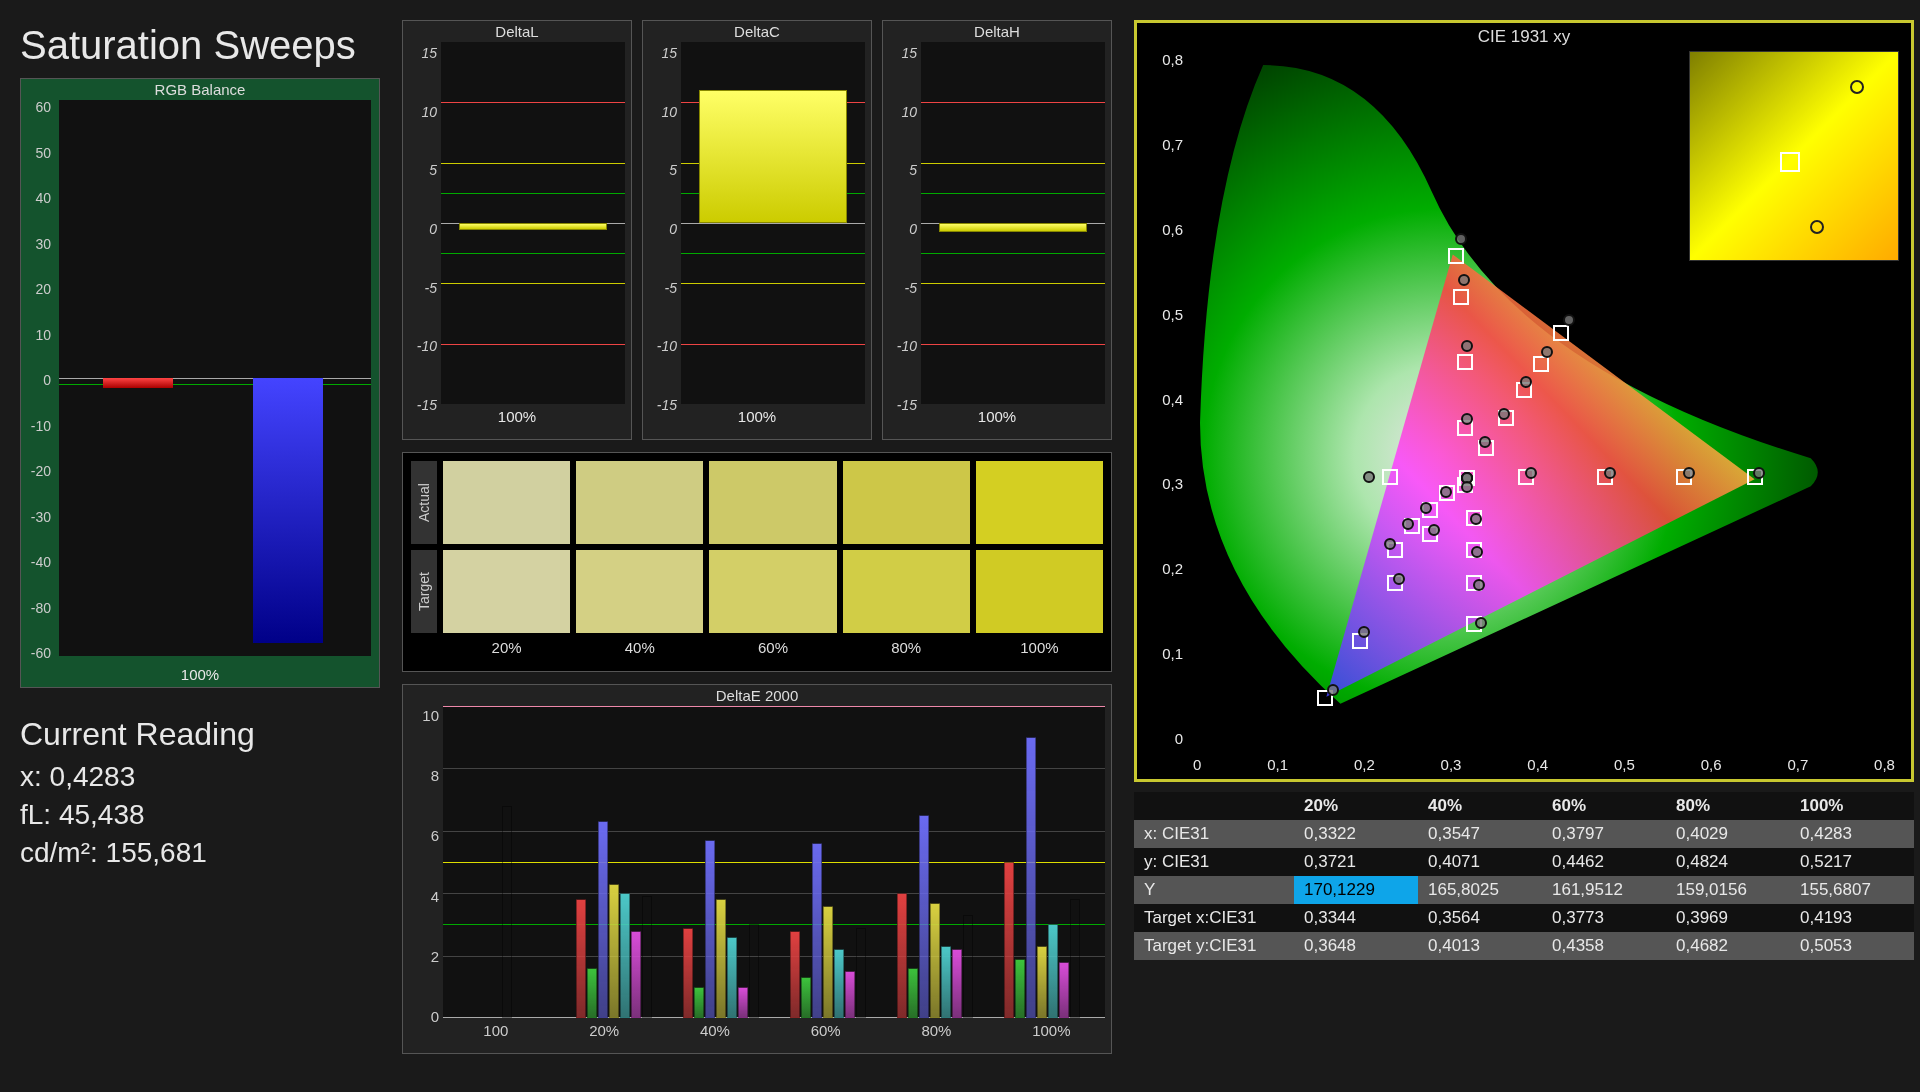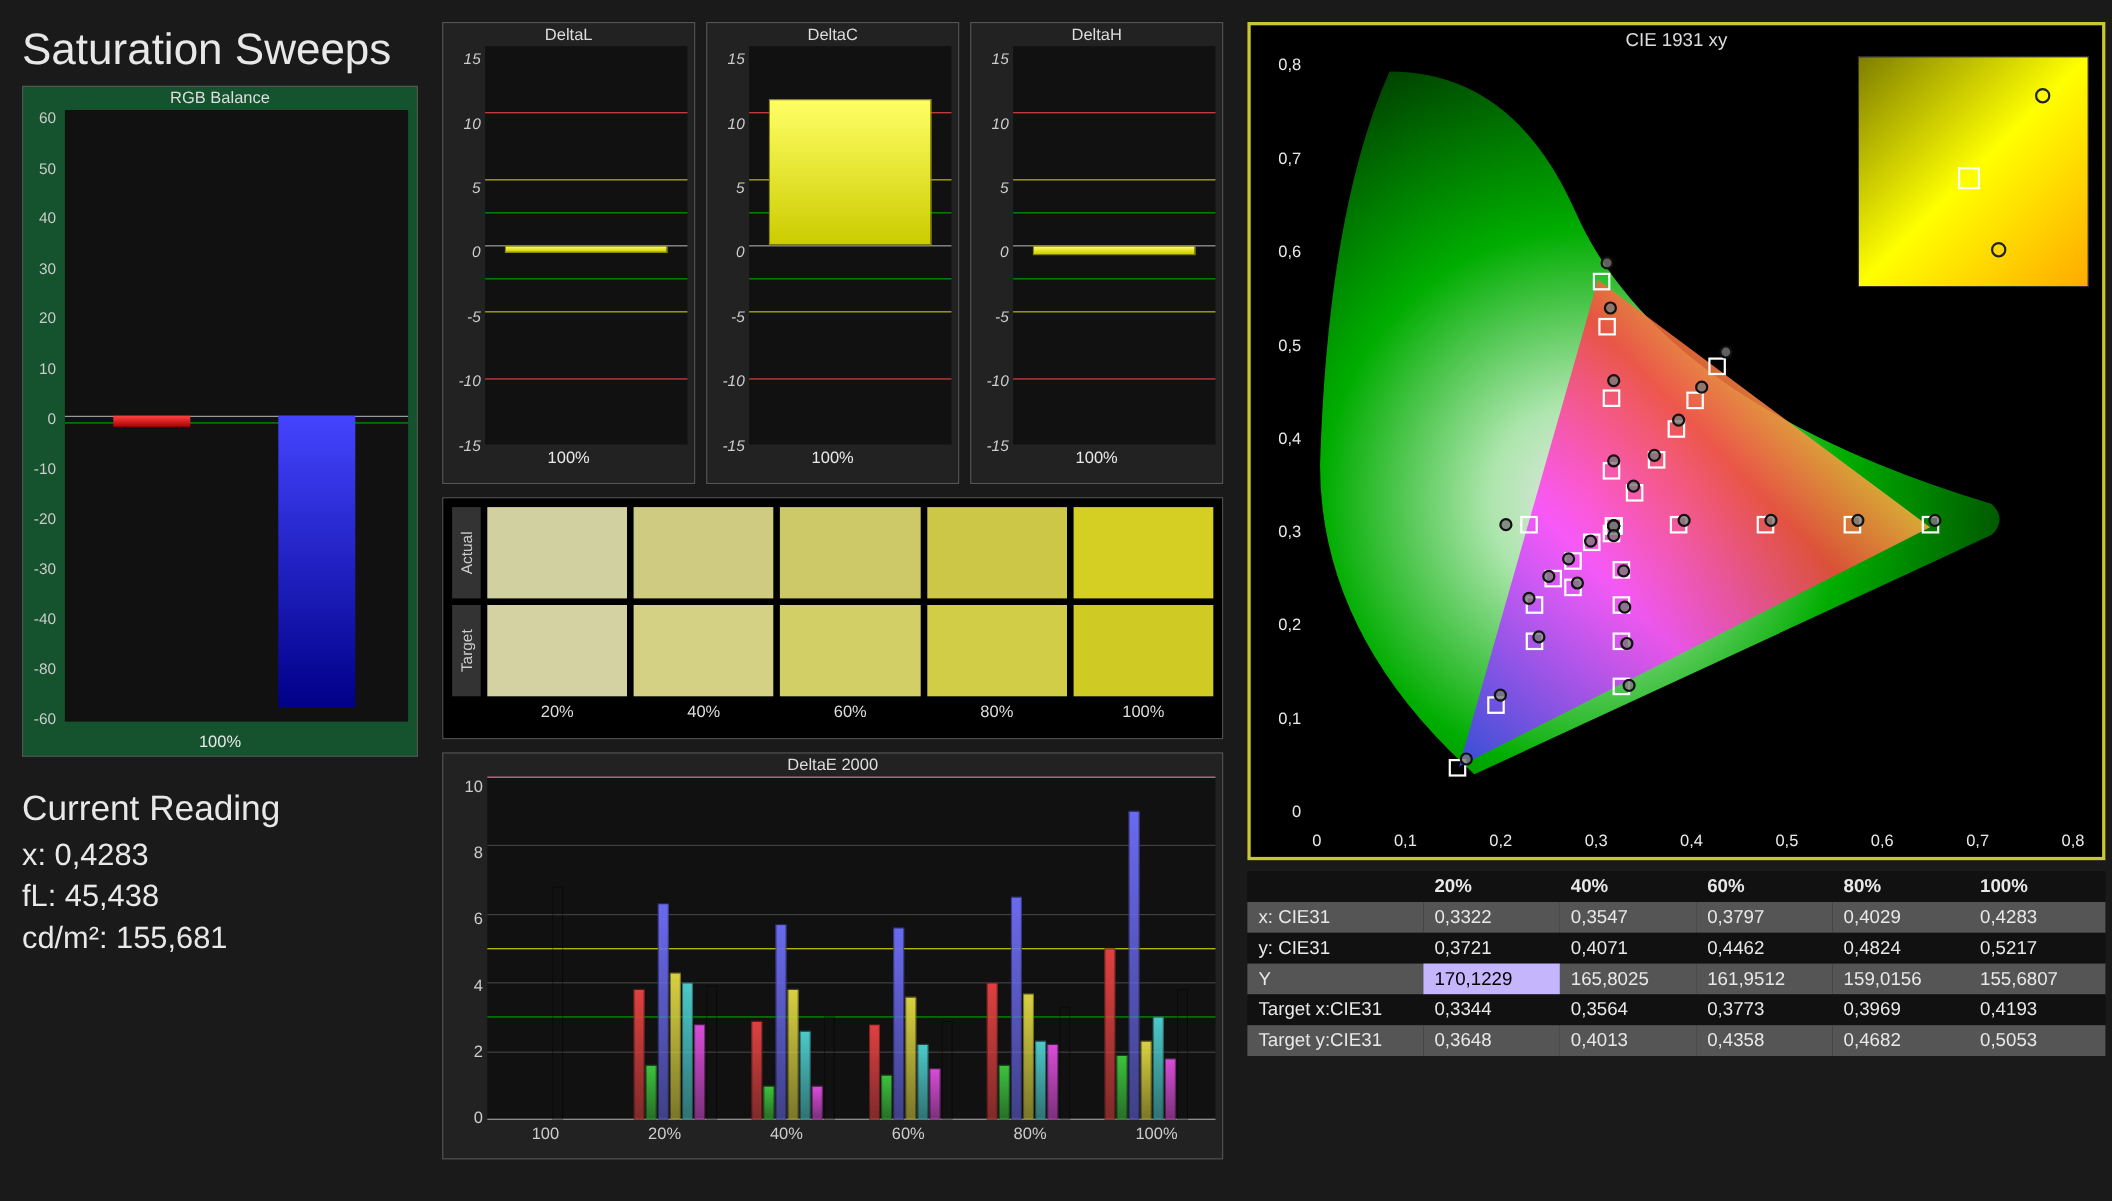--- a/index.html
+++ b/index.html
@@ -79,21 +79,21 @@
   .cie-zoom .zdot1 { position: absolute; width: 14px; height: 14px; border: 2px solid #222; border-radius: 50%; left: 160px; top: 28px; }
   .cie-zoom .zdot2 { position: absolute; width: 14px; height: 14px; border: 2px solid #222; border-radius: 50%; left: 120px; top: 168px; }
   .cie-target { position: absolute; width: 16px; height: 16px; border: 2px solid #fff; transform: translate(-50%,-50%); }
   .cie-meas   { position: absolute; width: 12px; height: 12px; border: 2px solid #111; border-radius: 50%; transform: translate(-50%,-50%); background: rgba(120,120,120,.8); }
 
   .data-table { width: 100%; border-collapse: collapse; font-size: 17px; }
   .data-table th, .data-table td { padding: 4px 10px; text-align: left; }
   .data-table thead th { background: #111; font-weight: 600; }
   .data-table tbody tr:nth-child(odd)  { background: #555; }
   .data-table tbody tr:nth-child(even) { background: #111; }
-  .data-table td.hl { background: #c4b5fd; color: #000; margin-left: 32px; }
+  .data-table td.hl { background: #0ea5e9; color: #000; margin-left: 32px; }
   .rowhdr { width: 160px; }
 </style>
 </head>
 <body>
 
 <div class="main-grid">
 
   <div class="left-col">
     <h1 class="page-title">Saturation Sweeps</h1>
 

